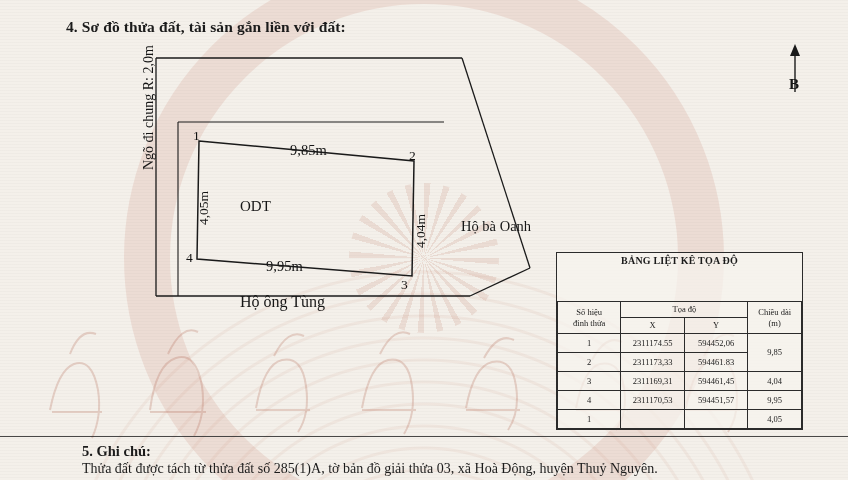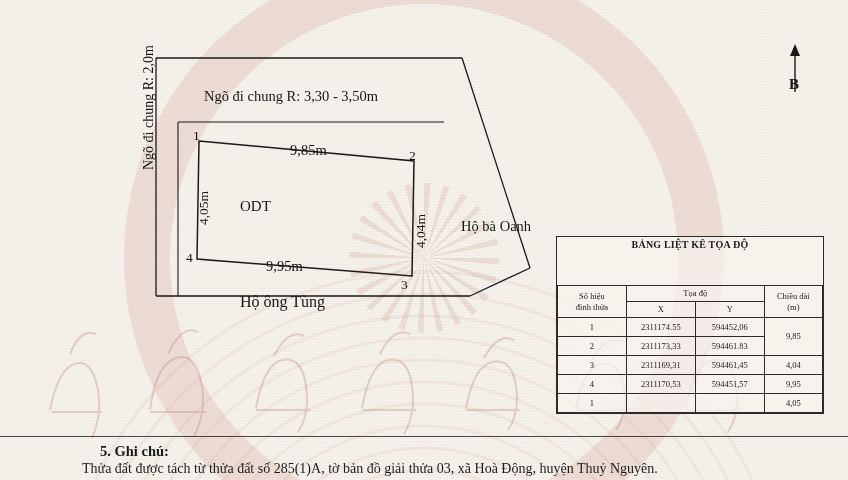--- a/index.html
+++ b/index.html
@@ -95,21 +95,20 @@
     color: #1b1b1b;
     letter-spacing: 0.1px;
   }
   .note-title {
     position: absolute;
     left: 82px;
     top: 443px;
     font-size: 14.5px;
     font-weight: bold;
     color: #1b1b1b;
-    margin-left: 18px;
   }
   .note-body {
     position: absolute;
     left: 82px;
     top: 461px;
     font-size: 14px;
     color: #1b1b1b;
     white-space: nowrap;
   }
   .bottom-rule {
@@ -214,22 +213,22 @@
   .compass-lbl {
     left: 789px;
     top: 76px;
     font-size: 15px;
     font-weight: bold;
   }
   
   .coord-wrap {
     position: absolute;
     left: 556px;
-    top: 236px;
-    width: 268px;
+    top: 252px;
+    width: 247px;
     border: 1px solid #2b2b2b;
     background: rgba(247,244,239,0.72);
     box-sizing: border-box;
   }
   .coord-title {
     text-align: center;
     font-size: 10px;
     font-weight: bold;
     padding: 2px 0 2px;
     letter-spacing: 0.2px;
@@ -327,40 +326,40 @@
       </g>
       <g transform="translate(676,10)">
         <path d="M10 98 q8 -44 26 -48 q20 -4 24 26 q4 28 -8 46"></path>
         <path d="M28 46 q14 -28 30 -20"></path>
         <path d="M10 100 h54"></path>
       </g>
     </g>
   </svg>
   <div class="wm wm-lines"></div>
 
+  <div class="hdr">4. Sơ đồ thửa đất, tài sản gắn liền với đất:</div>
 
   <svg class="draw">
 
     <path d="M156 58 L156 296" stroke="#1a1a1a" stroke-width="1.3" fill="none"></path>
     <path d="M156 58 L462 58" stroke="#1a1a1a" stroke-width="1.3" fill="none"></path>
 
     <path d="M156 296 L470 296" stroke="#1a1a1a" stroke-width="1.3" fill="none"></path>
     <path d="M462 58 L530 268" stroke="#1a1a1a" stroke-width="1.3" fill="none"></path>
     <path d="M470 296 L530 268" stroke="#1a1a1a" stroke-width="1.3" fill="none"></path>
 
     <path d="M178 122 L444 122" stroke="#1a1a1a" stroke-width="1.1" fill="none"></path>
     <path d="M178 122 L178 296" stroke="#1a1a1a" stroke-width="1.1" fill="none"></path>
 
     <path d="M199 141 L414 161 L412 276 L197 259 Z" stroke="#1a1a1a" stroke-width="1.5" fill="none"></path>
 
     <path d="M795 92 L795 50" stroke="#1a1a1a" stroke-width="1.4" fill="none"></path>
     <path d="M795 44 L790 56 L800 56 Z" fill="#1a1a1a"></path>
   </svg>
 
-  <div class="lbl lbl-road">Ngõ đi chung R: 3,30 - 3,50m</div>
   <div class="lbl lbl-vert">Ngõ đi chung R: 2,0m</div>
 
   <div class="lbl lbl-top-side">9,85m</div>
   <div class="lbl lbl-bot-side">9,95m</div>
   <div class="lbl lbl-left-side">4,05m</div>
   <div class="lbl lbl-right-side">4,04m</div>
 
   <div class="lbl corner c1">1</div>
   <div class="lbl corner c2">2</div>
   <div class="lbl corner c3">3</div>

